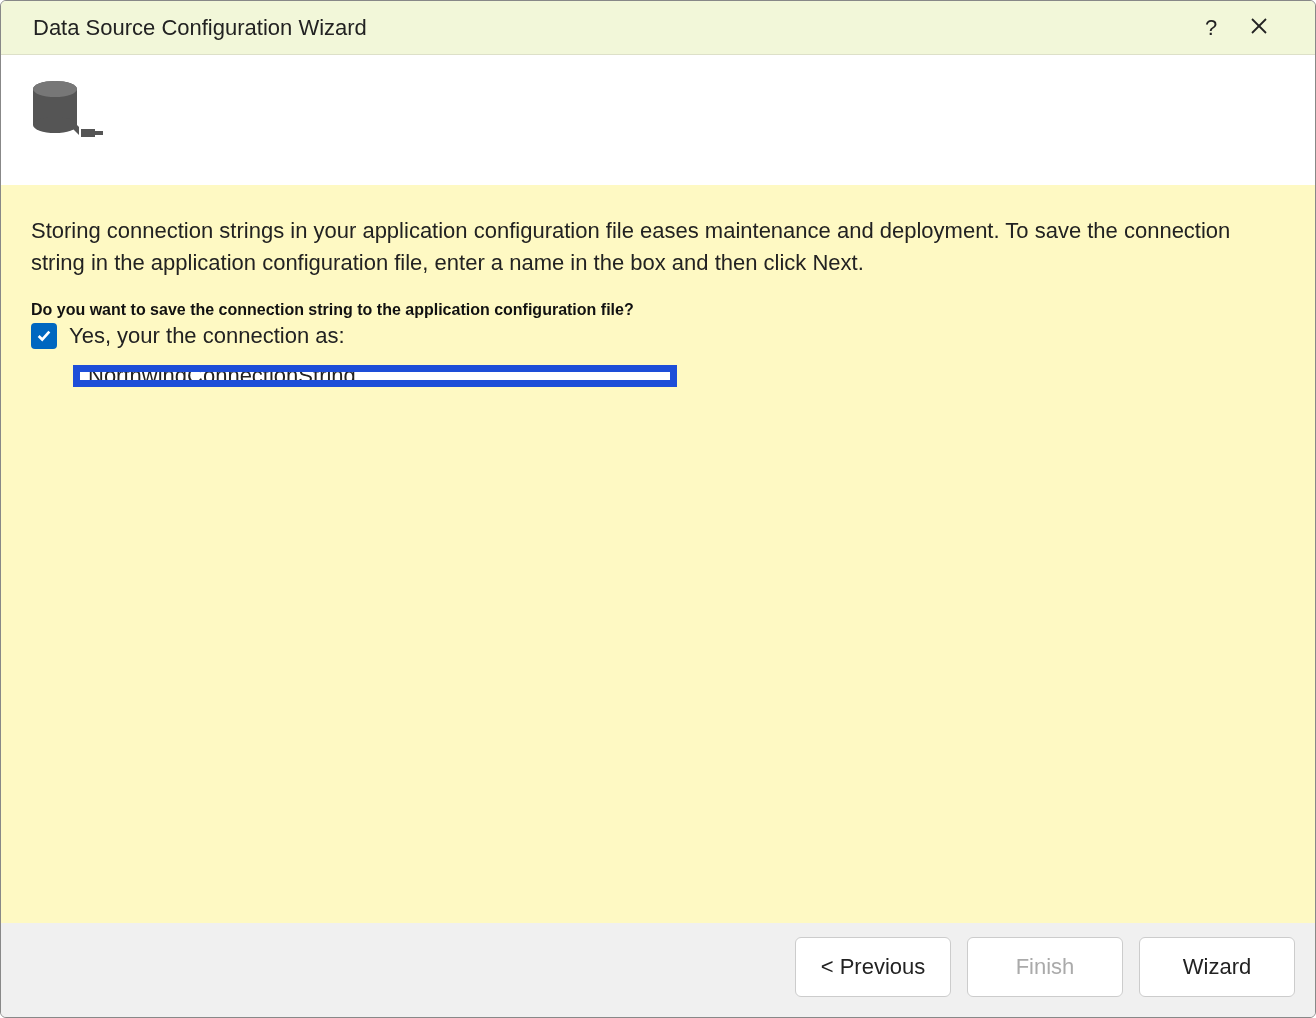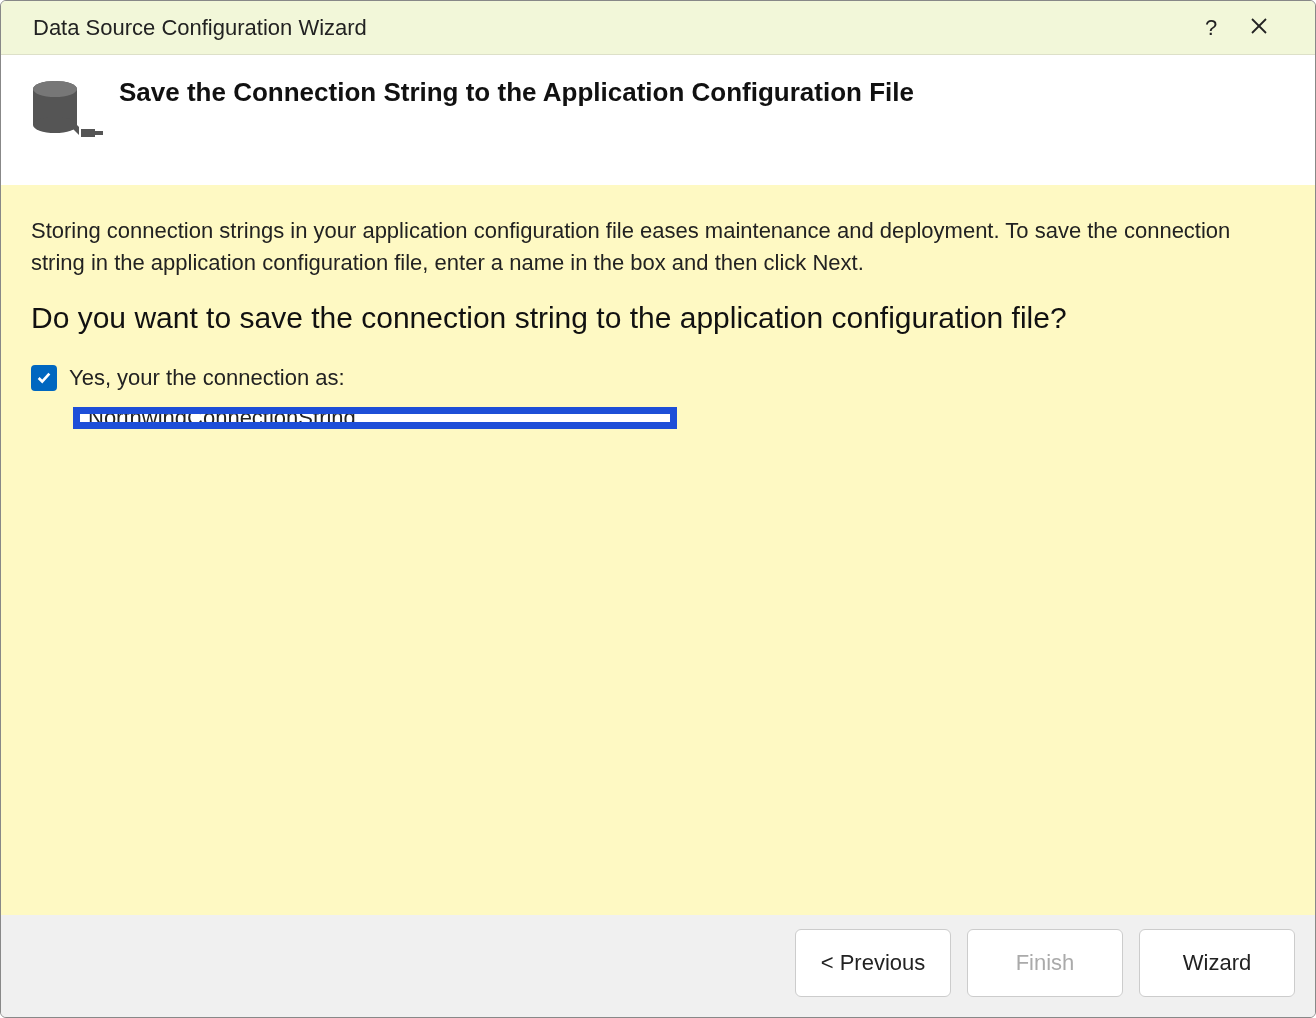--- a/index.html
+++ b/index.html
@@ -74,24 +74,24 @@
       display: flex;
       flex-direction: column;
     }
     .intro-text {
       font-size: 22px;
       color: #222;
       line-height: 1.45;
       margin-bottom: 22px;
     }
     .question-text {
-      font-size: 30px;
-      font-weight: 400;
+      font-size: 16px;
+      font-weight: 700;
       color: #111;
-      margin-bottom: 30px;
+      margin-bottom: 4px;
     }
     .checkbox-row {
       display: flex;
       align-items: center;
       gap: 12px;
       margin-bottom: 16px;
     }
     .checkbox {
       width: 26px;
       height: 26px;
@@ -123,21 +123,21 @@
     
     .footer {
       display: flex;
       justify-content: flex-end;
       gap: 16px;
       padding: 14px 20px 20px 20px;
       background: #f0f0f0;
     }
     .wizard-btn {
       min-width: 156px;
-      height: 68px;
+      height: 60px;
       border: 1px solid #ccc;
       background: #fff;
       border-radius: 6px;
       font-size: 22px;
       color: #222;
       cursor: pointer;
       font-family: inherit;
     }
     .wizard-btn.default {
       border: 2px solid #0067c0;
@@ -172,21 +172,20 @@
       <svg width="82" height="70" viewBox="0 0 82 70">
         <ellipse cx="26" cy="10" rx="22" ry="8" fill="#555"></ellipse>
         <rect x="4" y="10" width="44" height="36" fill="#555"></rect>
         <ellipse cx="26" cy="46" rx="22" ry="8" fill="#555"></ellipse>
         <ellipse cx="26" cy="10" rx="22" ry="8" fill="#777"></ellipse>
         <path d="M52 50 L66 50 L66 58 L52 58 Z" fill="#555"></path>
         <rect x="66" y="52" width="8" height="4" fill="#555"></rect>
         <path d="M50 48 L44 42 L44 50 L50 56 Z" fill="#555"></path>
       </svg>
     </div>
-    <div class="header-title">Save the Connection String to the Application Configuration File</div>
   </div>
 
   <div class="main-area">
     <div class="intro-text">Storing connection strings in your application configuration file eases maintenance and deployment. To save the connection string in the application configuration file, enter a name in the box and then click Next.</div>
     <div class="question-text">Do you want to save the connection string to the application configuration file?</div>
     <div class="checkbox-row">
       <div class="checkbox">
         <svg viewBox="0 0 18 18">
             <polyline points="3,9 7,13 15,4"></polyline>
           </svg>

